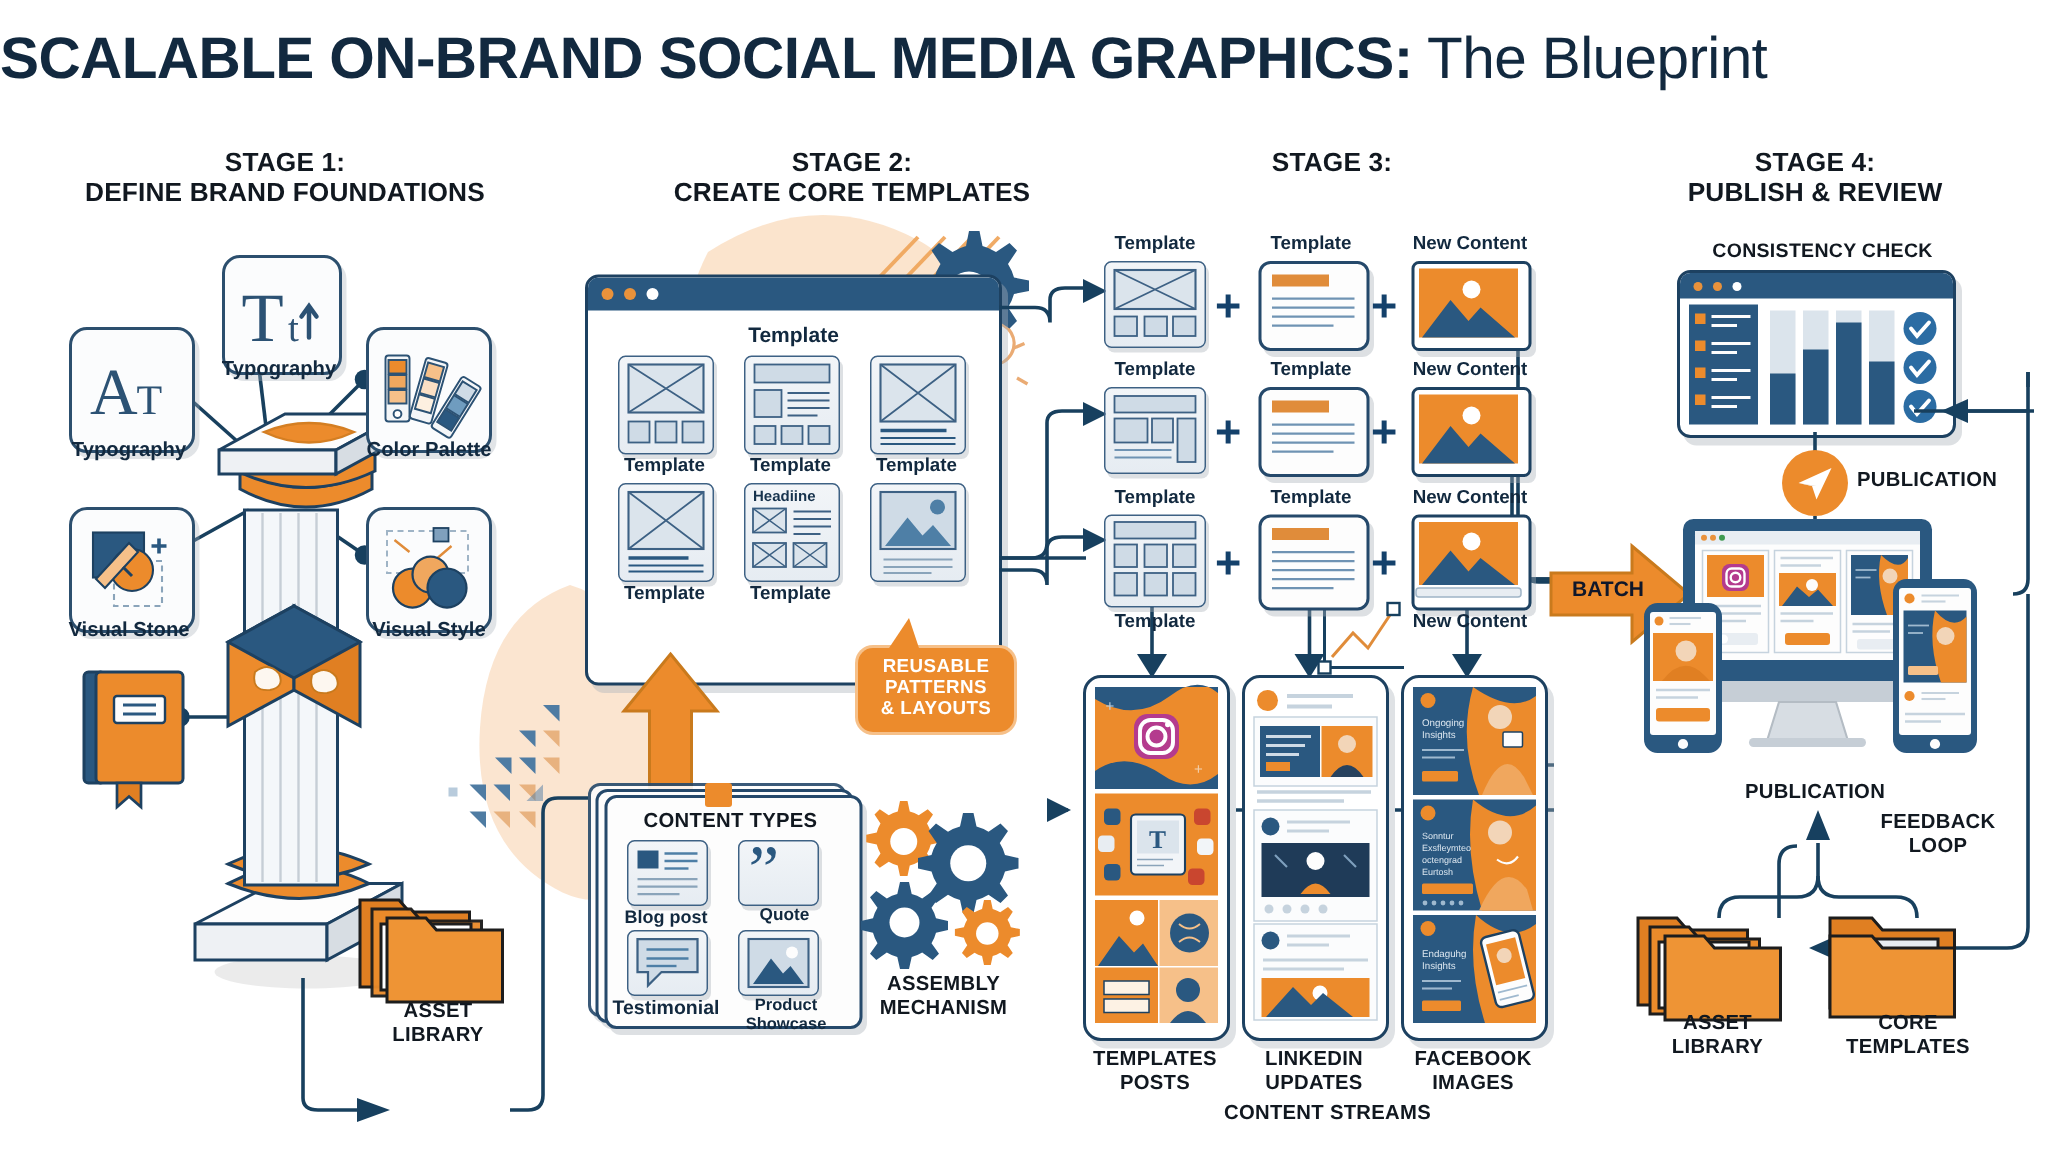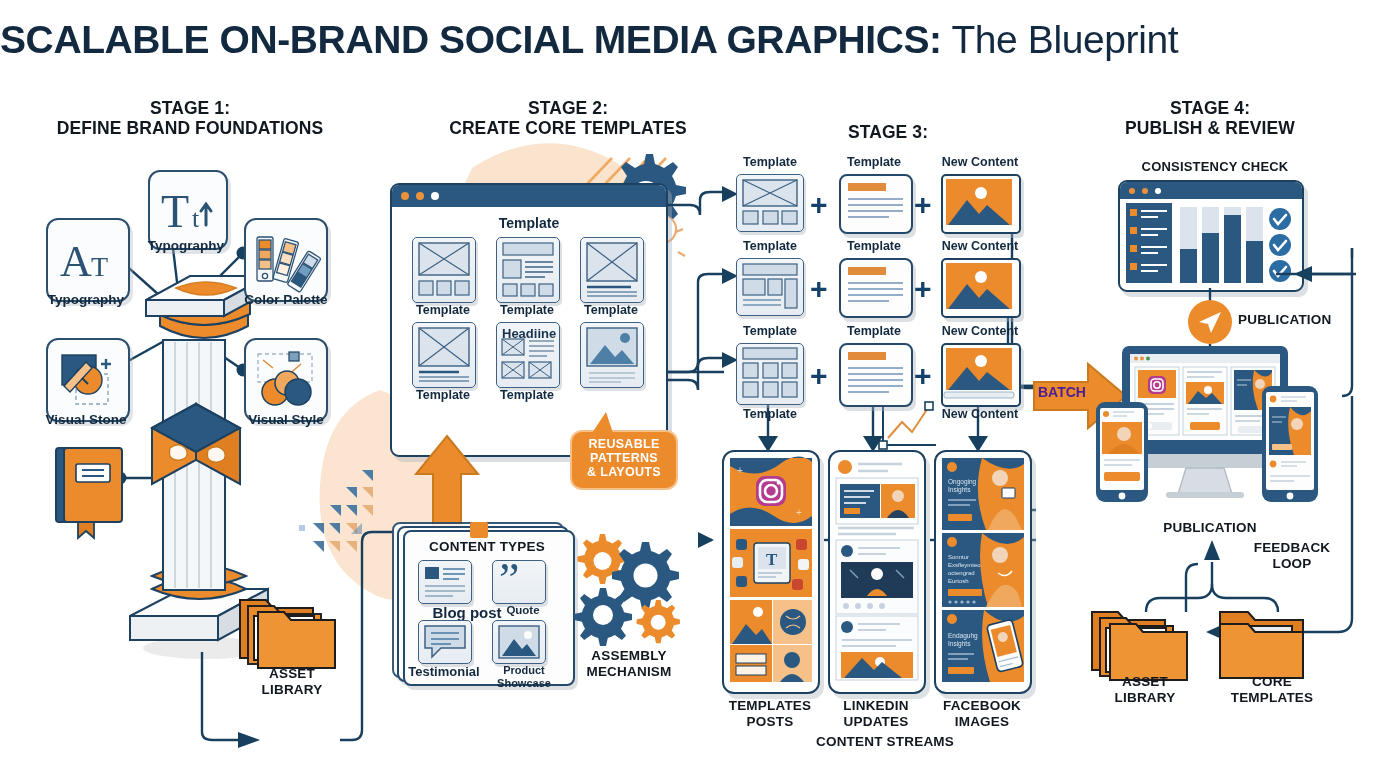--- a/index.html
+++ b/index.html
@@ -124,21 +124,21 @@
   </div>
 
   <div class="abs stage-head" style="left:40px;top:98px;width:300px;">
     <span class="n">STAGE 1:</span>
     <span>DEFINE BRAND FOUNDATIONS</span>
   </div>
   <div class="abs stage-head" style="left:418px;top:98px;width:300px;">
     <span class="n">STAGE 2:</span>
     <span>CREATE CORE TEMPLATES</span>
   </div>
-  <div class="abs stage-head" style="left:768px;top:98px;width:240px;margin-top:24px;">
+  <div class="abs stage-head" style="left:768px;top:98px;width:240px;">
     <span class="n">STAGE 3:</span>
   </div>
   <div class="abs stage-head" style="left:1090px;top:98px;width:240px;">
     <span class="n">STAGE 4:</span>
     <span>PUBLISH &amp; REVIEW</span>
   </div>
 
   <svg class="abs" style="left:0;top:140px;" width="420" height="600">
 
     <g class="wire">
@@ -366,21 +366,21 @@
           <path d="M6 5 L56 43 M56 5 L6 43" stroke="#3d6184" stroke-width="1.2"></path>
           <g stroke="#2a5880">
               <line x1="6" y1="49" x2="46" y2="49" stroke-width="2.4"></line>
             <line x1="6" y1="54" x2="56" y2="54" stroke-width="1.2"></line>
               <line x1="6" y1="58" x2="56" y2="58" stroke-width="1.2"></line>
             </g>
         </svg>
       </div>
       <div class="abs tcard" style="left:104px;top:115px;width:62px;height:64px;position:absolute;">
         <div style="position:relative;width:62px;height:64px;">
-          <div class="abs" style="left:5px;top:3px;font-size:13px;font-weight:700;color:#17334d;"><span>Headiine</span></div>
+          <div class="abs" style="left:5px;top:3px;font-size:10px;font-weight:700;color:#17334d;"><span>Headiine</span></div>
           <svg class="abs" style="left:0;top:14px;" width="62" height="50" viewBox="0 0 62 50">
             <rect x="5" y="2" width="22" height="16" fill="#dbe4ec" stroke="#3d6184" stroke-width="1.2"></rect>
             <path d="M5 2 L27 18 M27 2 L5 18" stroke="#3d6184" stroke-width="1"></path>
             <g stroke="#3d6184" stroke-width="1.2">
               <line x1="32" y1="4" x2="57" y2="4"></line>
                 <line x1="32" y1="9" x2="57" y2="9"></line>
               <line x1="32" y1="14" x2="57" y2="14"></line>
                 <line x1="32" y1="19" x2="50" y2="19"></line>
               </g>
             <rect x="5" y="25" width="22" height="16" fill="#dbe4ec" stroke="#3d6184" stroke-width="1.2"></rect>
@@ -442,21 +442,21 @@
             <line x1="6" y1="30" x2="46" y2="30"></line>
             <line x1="6" y1="35" x2="34" y2="35"></line>
           </g>
       </svg>
     </div>
     <div class="abs tcard" style="left:100px;top:38px;width:52px;height:42px;">
       <svg width="52" height="42" viewBox="0 0 52 42">
         <text x="6" y="34" font-family="'Liberation Serif',serif" font-size="46" fill="#2a5880">”</text>
       </svg>
     </div>
-    <div class="abs lbl" style="left:11px;top:82px;width:82px;font-size:15px;margin-left:23px;"><span>Blog post</span></div>
+    <div class="abs lbl" style="left:11px;top:82px;width:82px;font-size:12px;"><span>Blog post</span></div>
     <div class="abs lbl" style="left:90px;top:82px;width:82px;font-size:11.5px;"><span>Quote</span></div>
 
     <div class="abs tcard" style="left:26px;top:98px;width:52px;height:42px;">
       <svg width="52" height="42" viewBox="0 0 52 42">
         <path d="M6 5 h40 v22 h-24 l-9 9 v-9 h-7 z" fill="#cfdbe6" stroke="#3d6184" stroke-width="1.5"></path>
         <g stroke="#4e7fa6" stroke-width="1.6">
             <line x1="12" y1="12" x2="40" y2="12"></line>
             <line x1="12" y1="18" x2="40" y2="18"></line>
             <line x1="12" y1="23" x2="32" y2="23"></line>
           </g>
@@ -654,21 +654,21 @@
       <path d="M5 45 L24 22 L36 36 L44 27 L67 45 z" fill="#2a5880"></path>
       <rect x="1" y="47" width="70" height="6" rx="2" fill="#e8edf2" stroke="#9fb4c6" stroke-width="1"></rect>
     </svg>
   </div>
   <div class="abs lbl" style="left:728px;top:407px;width:84px;font-size:12.5px;"><span>Template</span></div>
   <div class="abs lbl" style="left:930px;top:407px;width:100px;font-size:12.5px;"><span>New Content</span></div>
 
   <svg class="abs" style="left:1032px;top:360px;" width="96" height="72" viewBox="0 0 96 72">
     <polygon points="2,22 56,22 56,4 94,36 56,68 56,50 2,50" fill="#ec8b2c" stroke="#c97a1d" stroke-width="2"></polygon>
   </svg>
-  <div class="abs" style="left:1038px;top:384px;width:58px;text-align:left;color:#4c1d95;font-weight:700;font-size:14px;">
+  <div class="abs" style="left:1038px;top:384px;width:58px;text-align:right;color:#0f172a;font-weight:700;font-size:14px;">
     <span>BATCH</span>
   </div>
 
   <div class="abs phone" style="left:722px;top:450px;width:94px;height:240px;">
     <div style="padding:6px;">
       <svg width="82" height="68" viewBox="0 0 82 68">
         <rect width="82" height="68" fill="#ec8b2c"></rect>
         <path d="M0 8 q26 16 50 -2 q18 -14 32 -2 L82 0 L0 0 z" fill="#2a5880"></path>
         <path d="M0 56 q20 -14 44 2 q20 14 38 0 L82 68 L0 68 z" fill="#2a5880"></path>
         <rect x="26" y="18" width="30" height="30" rx="9" fill="#b43b8e"></rect>

